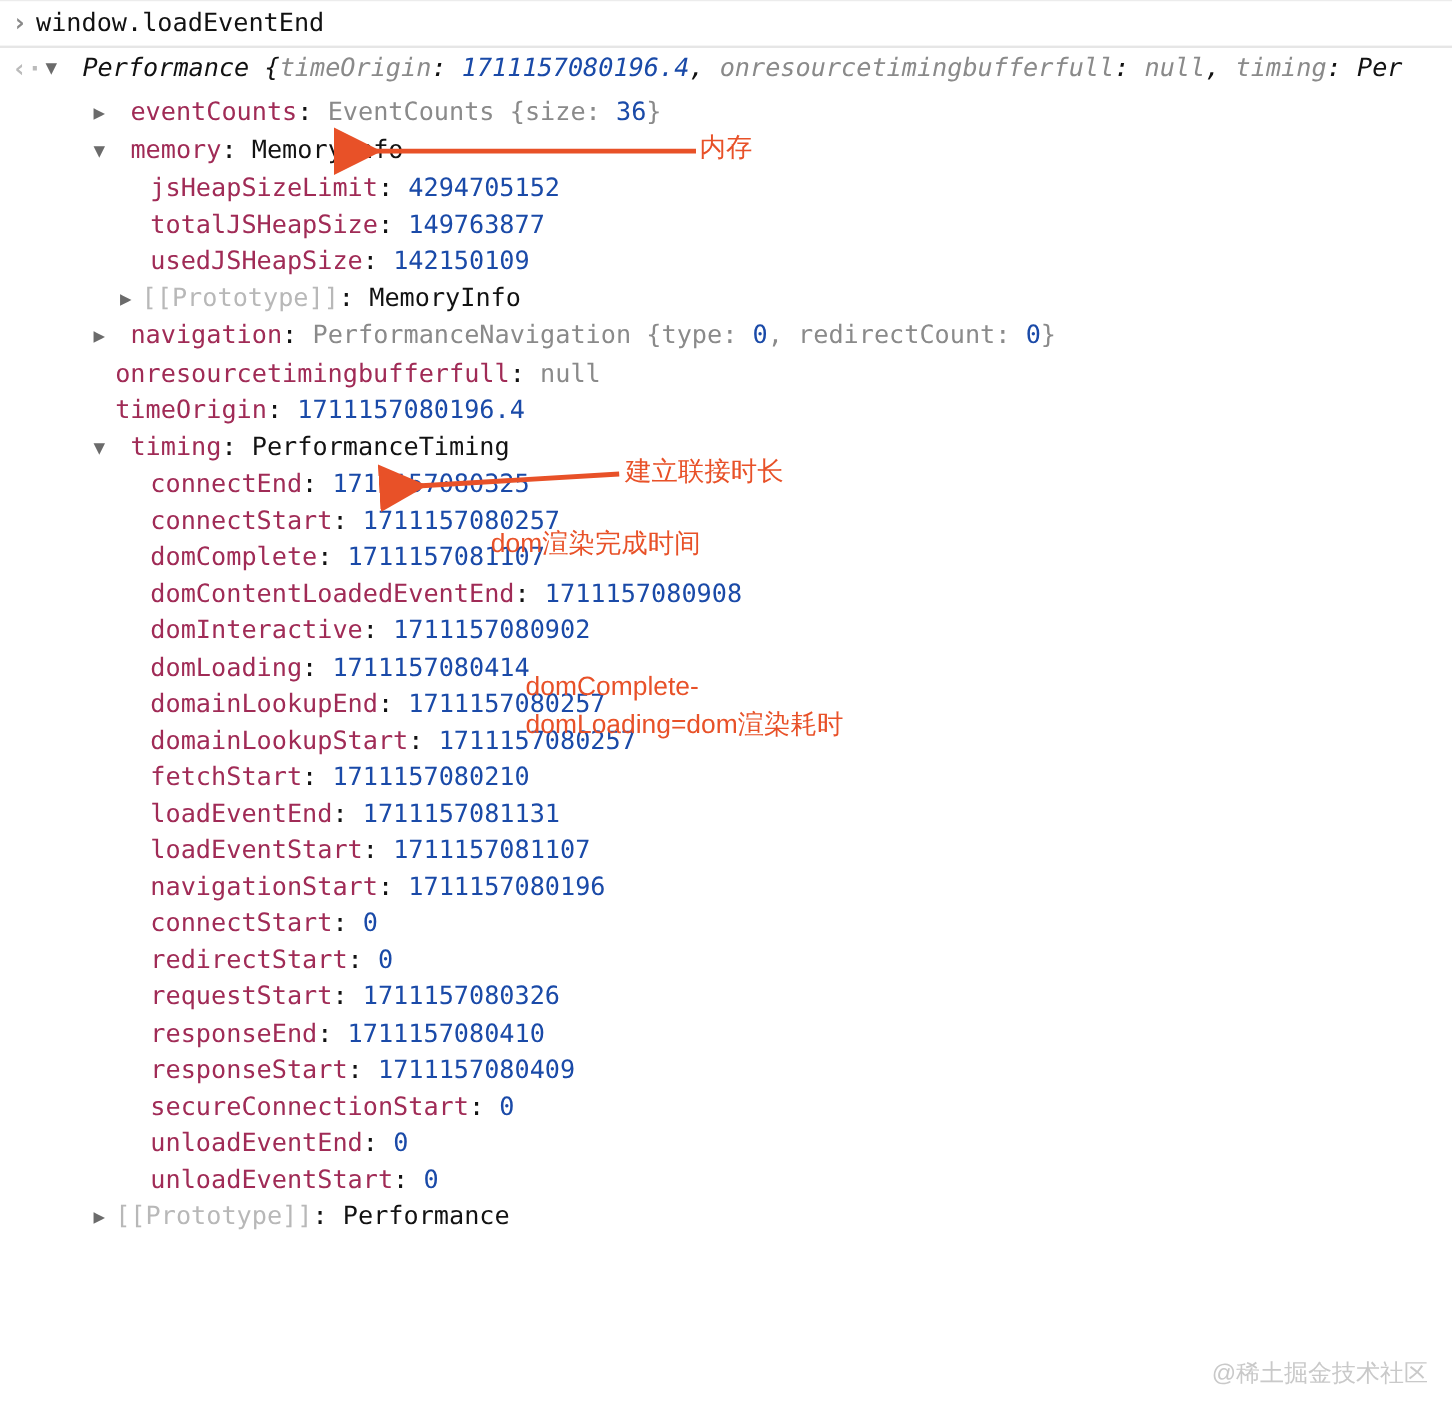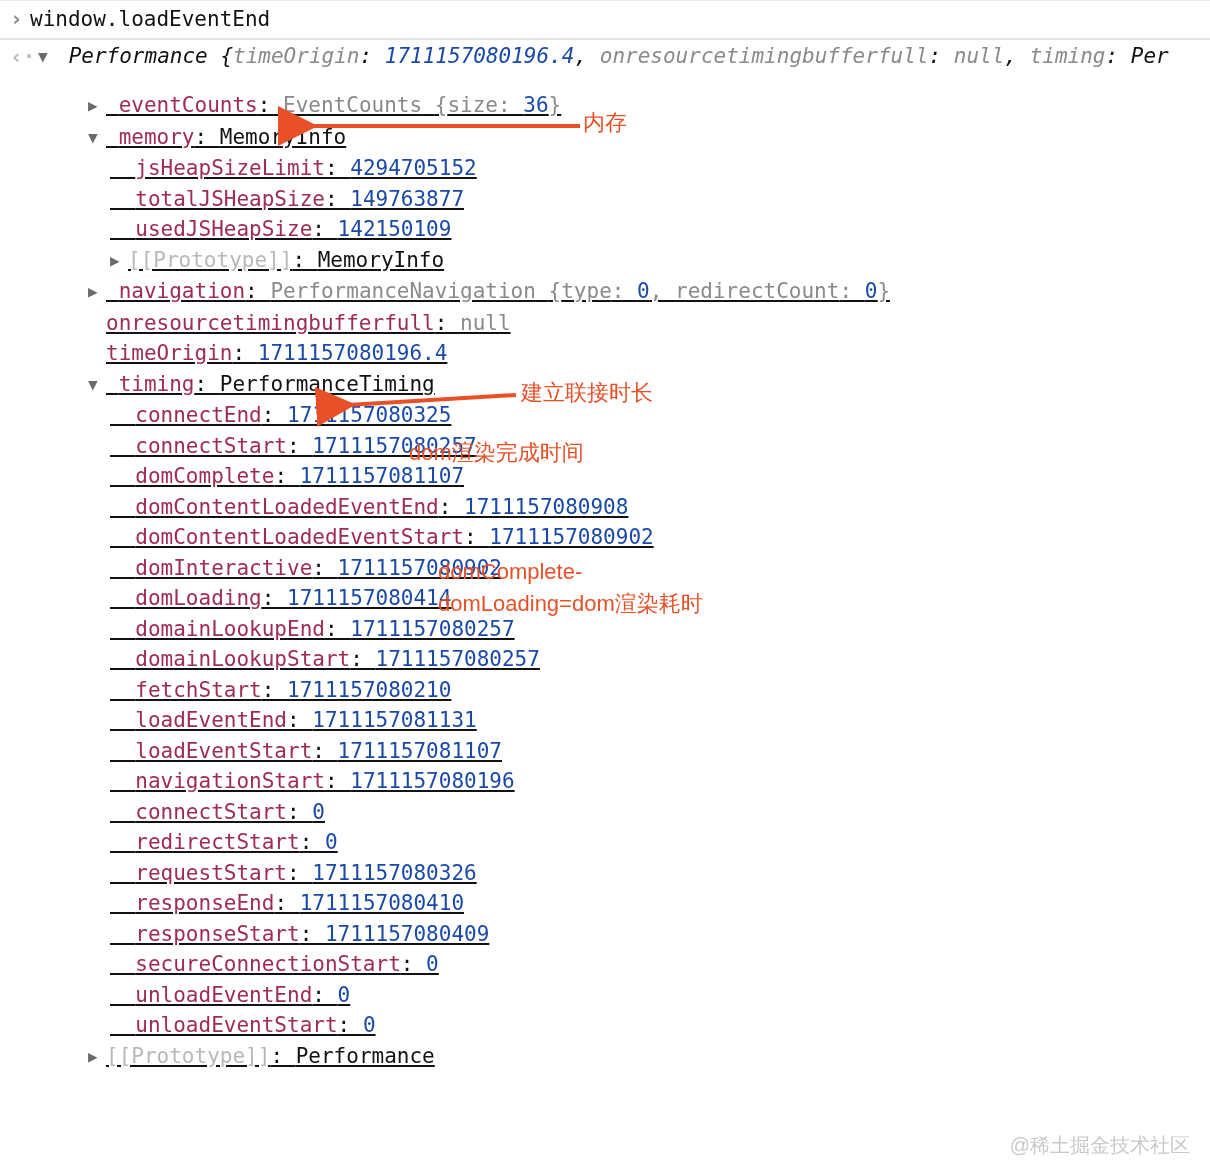--- a/index.html
+++ b/index.html
@@ -27,21 +27,21 @@
   .arrow.down::before{content:"▼";}
   .arrow.right::before{content:"▶";}
   .key{color:var(--key);}
   .num{color:var(--num);}
   .gr{color:var(--gray);}
   .lt{color:var(--light);}
   .it{font-style:italic;}
   .indent0{margin-left:30px;}
   .indent1{margin-left:70px;}
   .indent2{margin-left:92px;}
-  .tree-line{padding-left:18px;margin-top:16px;text-decoration:underline;}
+  .tree-line{padding-left:8px;margin-top:4px;}
   .tree-line > div{white-space:nowrap;}
   
   .ann{position:absolute;font-family:-apple-system,"PingFang SC",sans-serif;font-size:22px;color:var(--orange);}
   .watermark{position:absolute;right:20px;bottom:8px;color:#c9c9c9;font-family:-apple-system,"PingFang SC",sans-serif;font-size:20px;}
   svg.arrow-svg{position:absolute;overflow:visible;}
 </style>
 </head>
 <body>
 
 <div class="row hr2">
@@ -90,21 +90,20 @@
 
   <div class="indent1">
     <span class="arrow down"></span>
     <span class="key">timing</span><span>: </span>
     <span>PerformanceTiming</span>
   </div>
   <div class="indent2"><span>&nbsp;&nbsp;</span><span class="key">connectEnd</span><span>: </span><span class="num">1711157080325</span></div>
   <div class="indent2"><span>&nbsp;&nbsp;</span><span class="key">connectStart</span><span>: </span><span class="num">1711157080257</span></div>
   <div class="indent2"><span>&nbsp;&nbsp;</span><span class="key">domComplete</span><span>: </span><span class="num">1711157081107</span></div>
   <div class="indent2"><span>&nbsp;&nbsp;</span><span class="key">domContentLoadedEventEnd</span><span>: </span><span class="num">1711157080908</span></div>
-  <div class="indent2"><span>&nbsp;&nbsp;</span><span class="key">domContentLoadedEventStart</span><span>: </span><span class="num">1711157080902</span></div>
   <div class="indent2"><span>&nbsp;&nbsp;</span><span class="key">domInteractive</span><span>: </span><span class="num">1711157080902</span></div>
   <div class="indent2"><span>&nbsp;&nbsp;</span><span class="key">domLoading</span><span>: </span><span class="num">1711157080414</span></div>
   <div class="indent2"><span>&nbsp;&nbsp;</span><span class="key">domainLookupEnd</span><span>: </span><span class="num">1711157080257</span></div>
   <div class="indent2"><span>&nbsp;&nbsp;</span><span class="key">domainLookupStart</span><span>: </span><span class="num">1711157080257</span></div>
   <div class="indent2"><span>&nbsp;&nbsp;</span><span class="key">fetchStart</span><span>: </span><span class="num">1711157080210</span></div>
   <div class="indent2"><span>&nbsp;&nbsp;</span><span class="key">loadEventEnd</span><span>: </span><span class="num">1711157081131</span></div>
   <div class="indent2"><span>&nbsp;&nbsp;</span><span class="key">loadEventStart</span><span>: </span><span class="num">1711157081107</span></div>
   <div class="indent2"><span>&nbsp;&nbsp;</span><span class="key">navigationStart</span><span>: </span><span class="num">1711157080196</span></div>
   <div class="indent2"><span>&nbsp;&nbsp;</span><span class="key">connectStart</span><span>: </span><span class="num">0</span></div>
   <div class="indent2"><span>&nbsp;&nbsp;</span><span class="key">redirectStart</span><span>: </span><span class="num">0</span></div>

